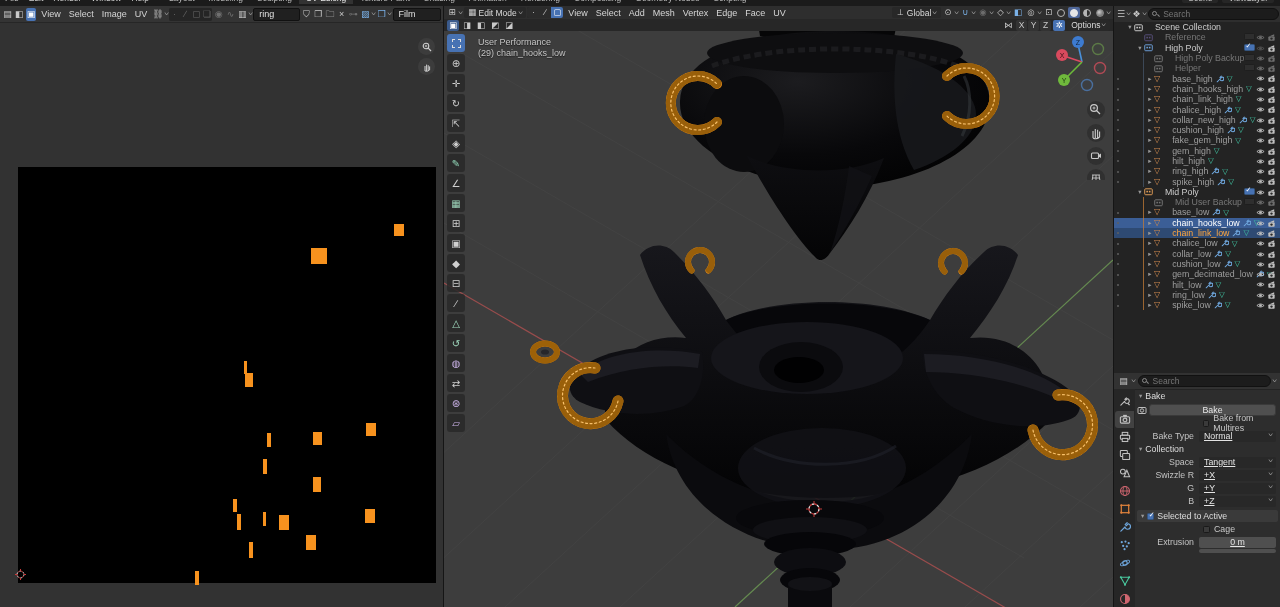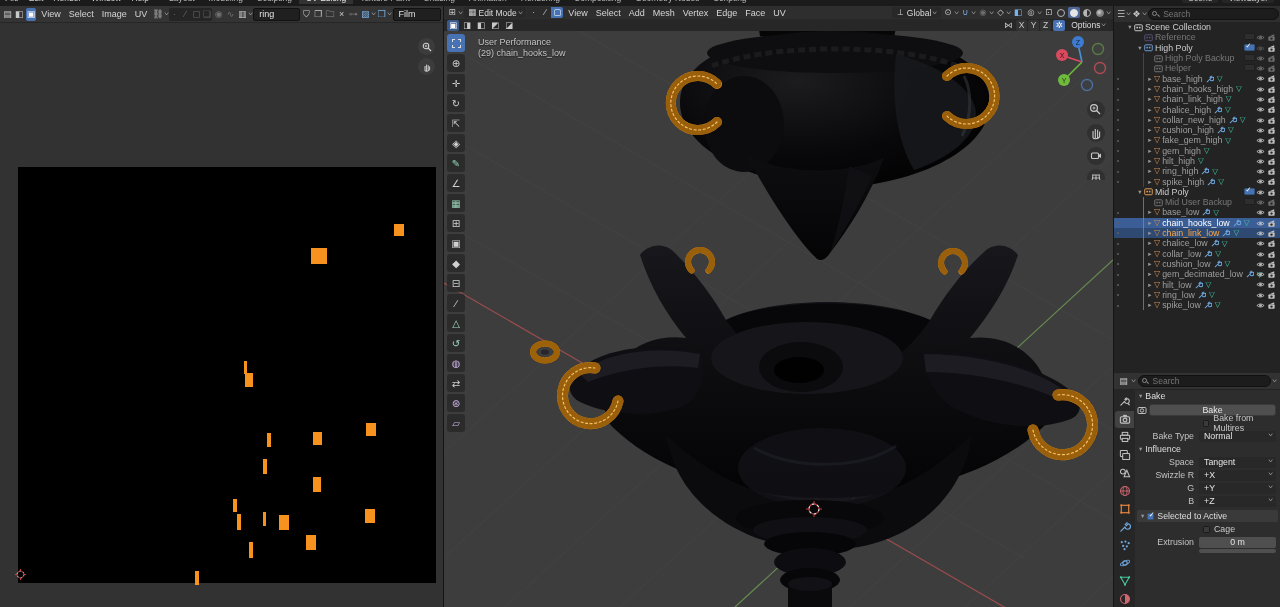--- a/index.html
+++ b/index.html
@@ -61,21 +61,21 @@
 
 #outliner{left:1114px;top:6px;width:166px;height:367px;background:#232323;}
 #ol-header{height:16px;background:#2e2e2e;display:flex;align-items:center;gap:2px;padding:0 3px;}
 .search{flex:1;height:12px;background:#1c1c1c;border:1px solid #111;border-radius:6px;color:#bbb;font-size:8.5px;padding:0 4px 0 14px;outline:none;min-width:0;}
 .search-wrap{position:relative;flex:1;display:flex;}
 .mag{position:absolute;left:4px;top:2.5px;width:7px;height:7px;pointer-events:none;}
 .mag i{display:block;width:5px;height:5px;border:1px solid #888;border-radius:50%;}
 .mag b{position:absolute;left:4.4px;top:4.6px;width:3px;height:1px;background:#888;transform:rotate(45deg);}
 #ol-rows{position:absolute;left:0;top:16px;width:166px;}
 .ol-row{position:relative;height:10.3px;display:flex;align-items:center;font-size:8.8px;color:#9e9e9e;white-space:nowrap;}
-.ol-row .nm{margin-left:2px;}
+.ol-row .nm{margin-left:12px;}
 .ol-row.coll{color:#cdcdcd;}
 .ol-row.dim{opacity:.48;}
 .ol-row.sel-a{background:#3b5e96;color:#fff;}
 .ol-row.sel-s{background:#2e4a73;}
 .ol-row.sel-s .nm{color:#ffa63f;}
 .exp{width:8px;text-align:center;color:#999;font-size:6.5px;flex:none;}
 .gdot{position:absolute;left:3px;top:4.5px;width:2px;height:2px;border-radius:50%;background:#5f5f5f;}
 .mesh-ic{color:#d08a4e;font-size:8px;line-height:1;flex:none;}
 .mod-ic{margin-left:3px;flex:none;display:inline-flex;}
 .node-ic{color:#3fc0a0;font-size:7.5px;line-height:1;margin-left:3px;}
@@ -90,21 +90,21 @@
 #props{left:1114px;top:373px;width:166px;height:234px;background:#2d2d2d;}
 #pr-header{height:16px;background:#323232;display:flex;align-items:center;gap:2px;padding:0 3px;}
 #pr-tabs{position:absolute;left:0;top:16px;width:21px;height:218px;background:#262626;display:flex;flex-direction:column;align-items:center;padding-top:4px;gap:1px;}
 .ptab{width:19px;height:17px;display:flex;align-items:center;justify-content:center;border-radius:3px 0 0 3px;}
 .ptab.active{background:#424242;}
 #pr-content{position:absolute;left:21px;top:16px;width:145px;height:218px;font-size:8.8px;color:#c9c9c9;overflow:hidden;}
 .p-hdr{display:flex;align-items:center;gap:3px;height:12px;padding:0 4px;border-top:1px solid #232323;background:#2d2d2d;color:#dedede;}
 .p-hdr .hic{margin-left:auto;display:flex;gap:2px;color:#9a9a9a;font-size:8px;}
 .prow{display:flex;align-items:center;height:12px;margin:1px 4px 1px 0;}
 .plabel{width:64px;text-align:right;color:#c3c3c3;padding-right:5px;flex:none;}
-.pfield{flex:1;background:#282828;border-radius:2px;height:11px;display:flex;align-items:center;padding:0 5px;color:#e4e4e4;position:relative;}
+.pfield{flex:1;background:#282828;border-radius:2px;height:11px;display:flex;align-items:center;padding:0 5px;color:#e4e4e4;position:relative;text-decoration:underline;}
 .pfield.dd::after{content:"˅";position:absolute;right:3px;top:1px;font-size:6px;color:#999;transform:scaleX(1.5);}
 .pfield.slider{background:#4f4f4f;justify-content:center;}
 .bake-btn{flex:1;background:#4f4f4f;border:1px solid #3a3a3a;border-radius:3px;height:12px;color:#e8e8e8;font-size:8.8px;}
 .p-subhdr{display:flex;align-items:center;gap:3px;height:12px;padding:0 4px;color:#dedede;}
 .p-subhdr.boxed{background:#3a3a3a;border-radius:2px;margin:3px 2px 1px 2px;}
 .indent{margin-left:68px;}
 svg{display:block;}
 </style>
 </head>
 <body>
@@ -1364,21 +1364,21 @@
       <div class="prow indent">
         <span class="cbx"></span>
         <span style="margin-left:4px">Bake from Multires</span>
       </div>
       <div class="prow">
         <span class="plabel">Bake Type</span>
         <span class="pfield dd">Normal</span>
       </div>
       <div class="p-subhdr">
         <span class="exp" style="width:auto">▾</span>
-          <span>Influence</span>
+          <span>Collection</span>
       </div>
       <div class="prow">
         <span class="plabel">Space</span>
         <span class="pfield dd">Tangent</span>
       </div>
       <div class="prow">
         <span class="plabel">Swizzle R</span>
         <span class="pfield dd">+X</span>
       </div>
       <div class="prow">

